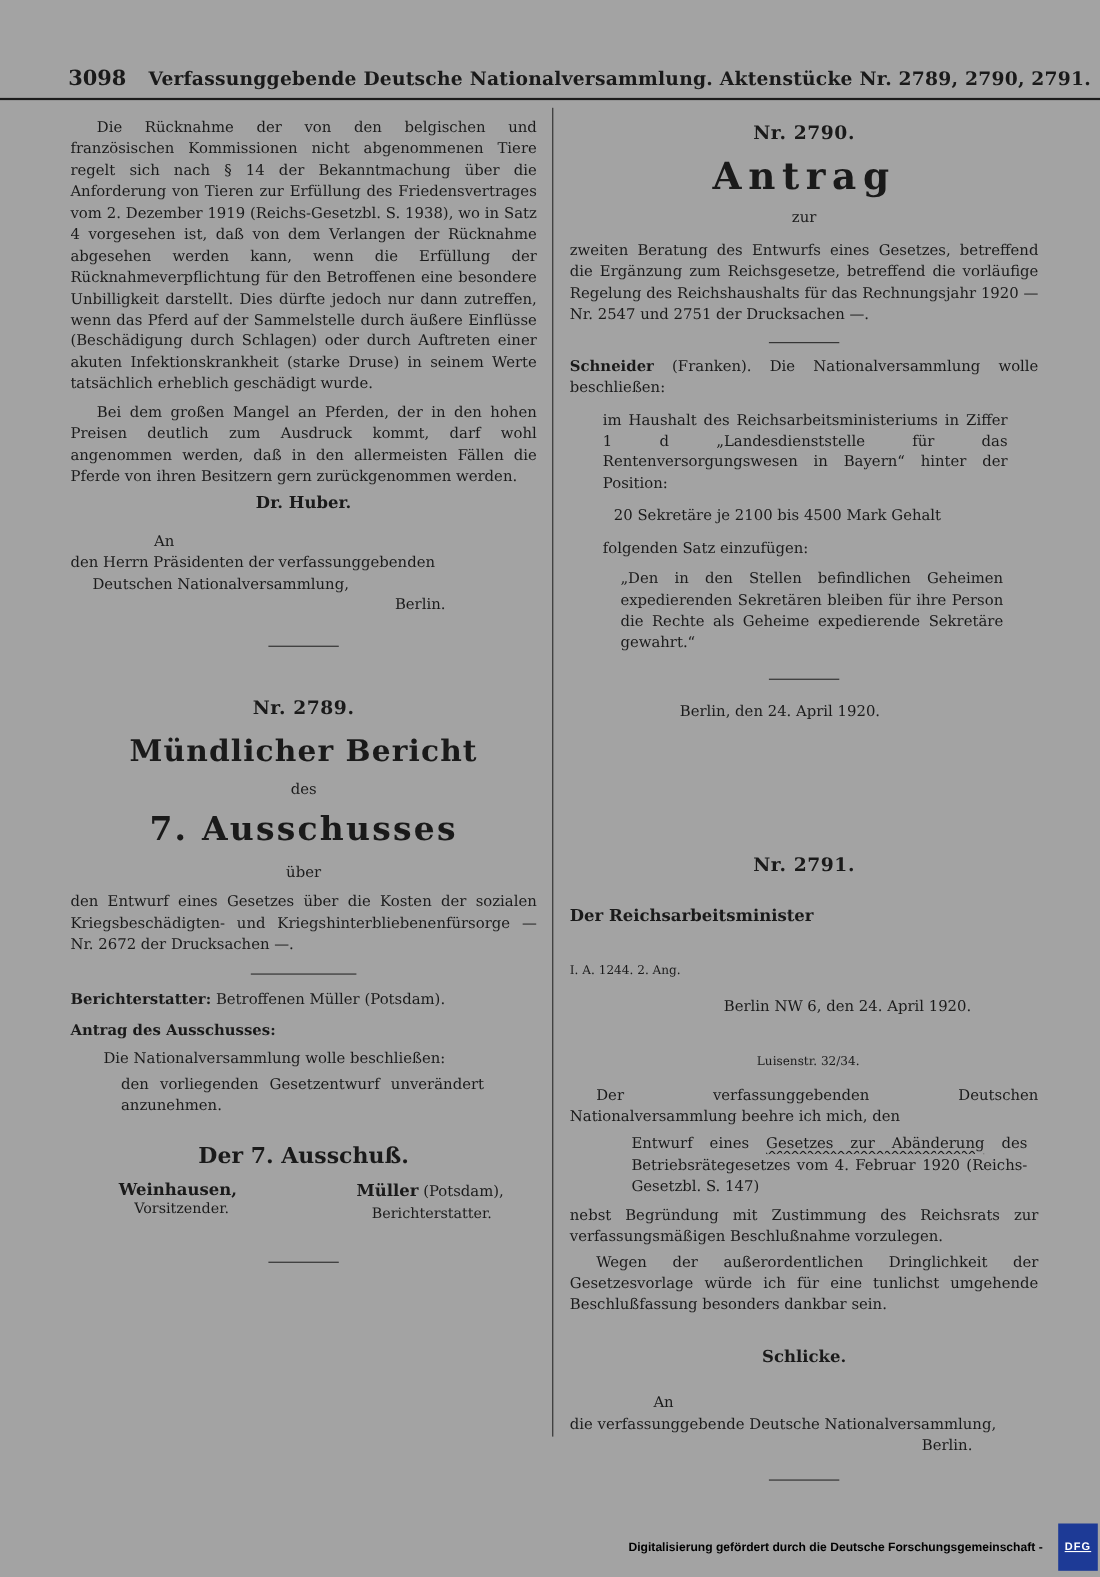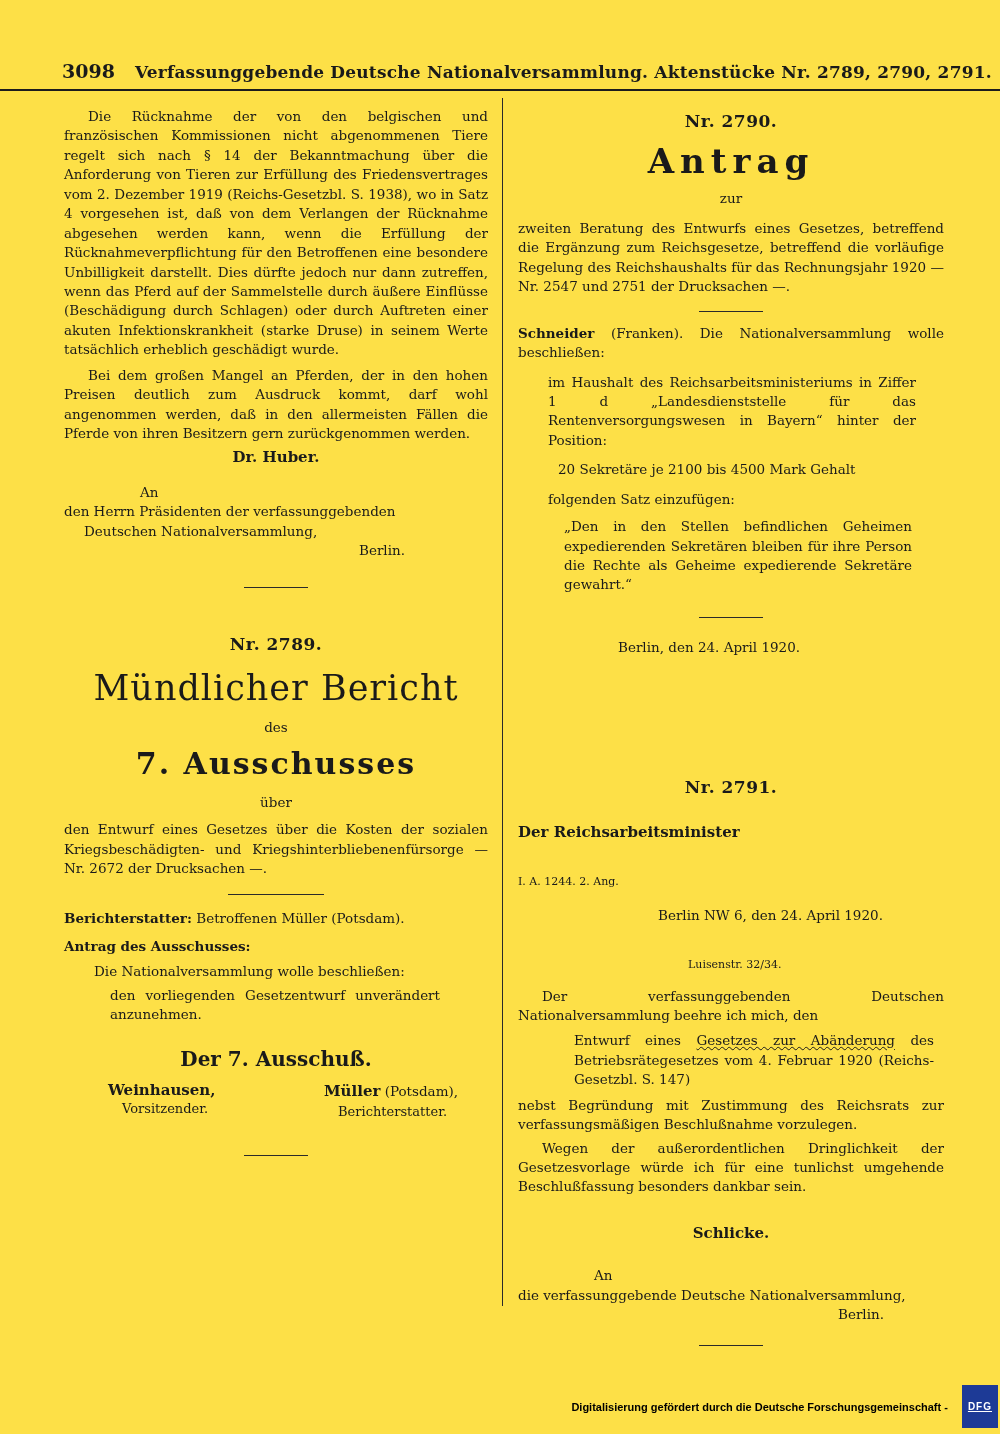--- a/index.html
+++ b/index.html
@@ -1,21 +1,21 @@
 <!DOCTYPE html>
 <html lang="de"><head>
 <meta charset="utf-8">
 <style>
   * { margin:0; padding:0; box-sizing:border-box; }
   html,body { background:#e8e8e4; }
   .page {
     position:relative;
     width:1000px; height:1434px;
     margin:0 auto;
-    background:#fde047;
+    background:#a3a3a3;
     color:#1a1a1a;
     font-family:"DejaVu Serif", serif;
     overflow:hidden;
   }
   
   .masthead {
     display:flex; align-items:baseline; gap:20px;
     padding:60px 58px 7px 62px;
     border-bottom:2.5px solid #1c1c1c;
     font-weight:bold;
@@ -35,21 +35,21 @@
   
   p, .line { font-size:13.5px; line-height:1.44; }
   .body { text-align:justify; overflow-wrap:break-word; }
   .indent { text-indent:24px; }
   .center { text-align:center; }
   .bold { font-weight:bold; }
   .small { font-size:11px;margin-top:31px; }
 
   .nr { font-size:17px; font-weight:bold; text-align:center; letter-spacing:.5px; }
   .h-huge { font-size:34px; font-weight:bold; text-align:center; letter-spacing:6px; }
-  .h-big  { font-size:35px; font-weight:normal; text-align:center; letter-spacing:1px; }
+  .h-big  { font-size:27px; font-weight:bold; text-align:center; letter-spacing:1px; }
   .h-big2 { font-size:30px; font-weight:bold; text-align:center; letter-spacing:2px; }
   .h-med  { font-size:20px; font-weight:bold; text-align:center; }
   .sig-name { font-size:15px; font-weight:bold; }
 
   .rule-short { width:64px; border-top:1.5px solid #2a2a2a; margin:0 auto; }
   .rule-med   { width:96px; border-top:1.5px solid #2a2a2a; margin:0 auto; }
 
   .wavy { text-decoration:underline; text-decoration-style:wavy; text-decoration-thickness:1px; }
 
   

